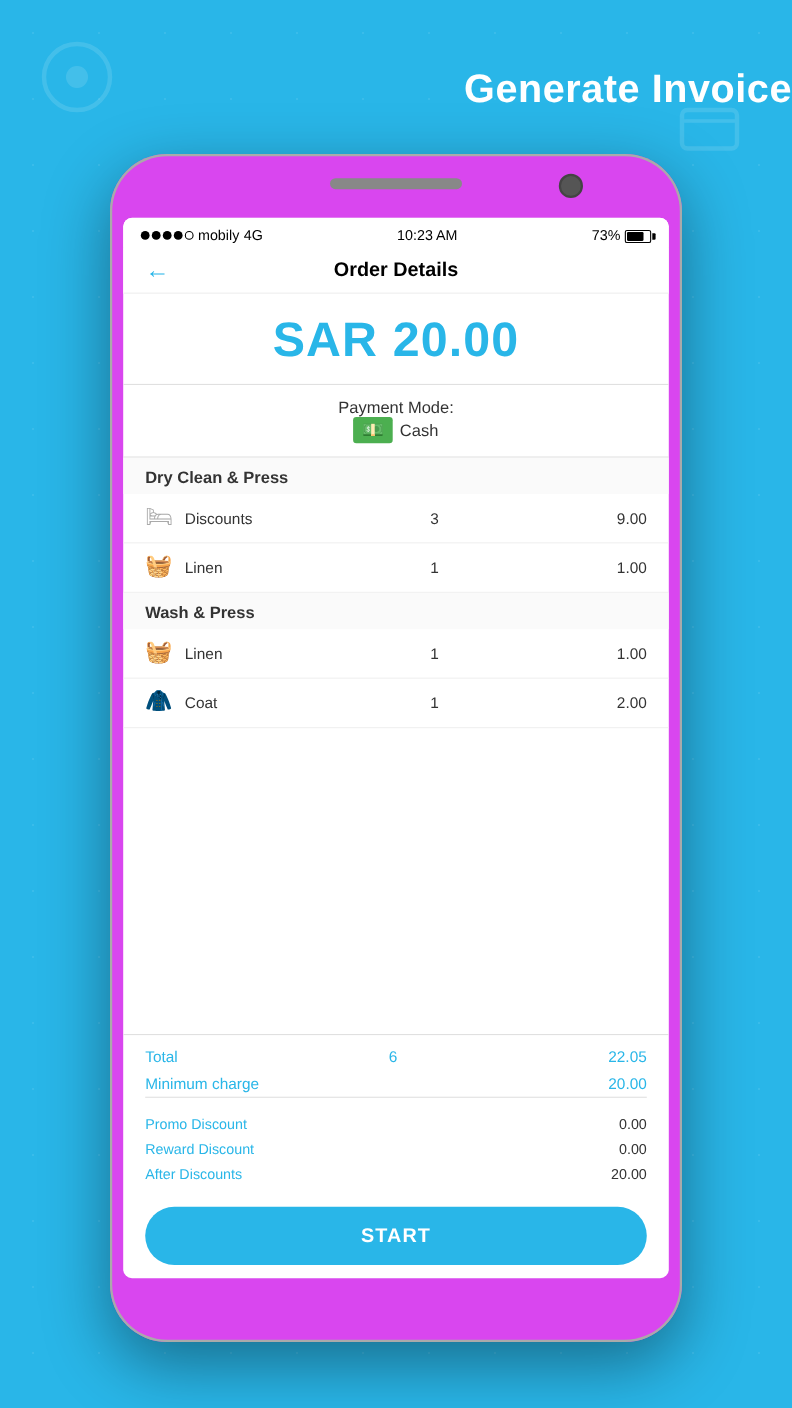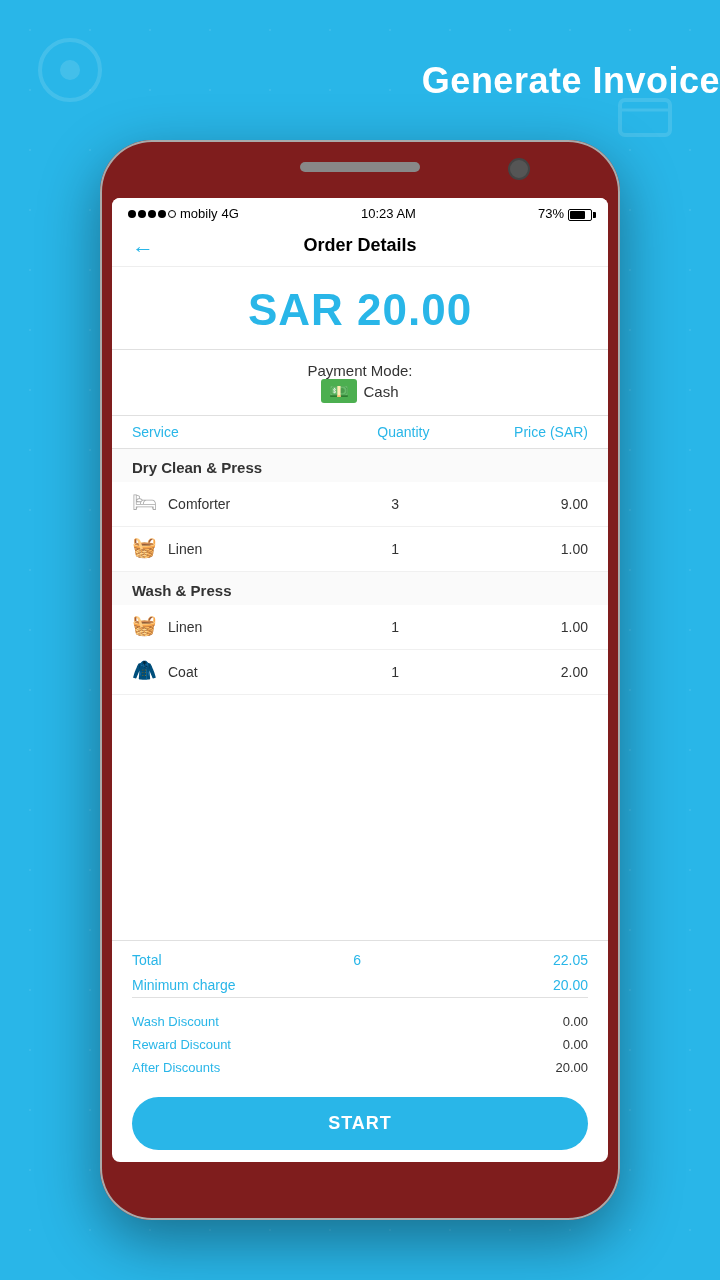--- a/index.html
+++ b/index.html
@@ -41,21 +41,21 @@
     }
 
     
     .phone-shell {
       position: absolute;
       top: 140px;
       left: 50%;
       transform: translateX(-50%);
       width: 520px;
       height: 1080px;
-      background: #7f1d1d;
+      background: #d946ef;
       border-radius: 52px;
       box-shadow: 0 20px 60px rgba(0,0,0,0.4), inset 0 0 0 2px #aaa;
       z-index: 5;
     }
 
     
     .phone-speaker {
       position: absolute;
       top: 22px;
       left: 50%;
@@ -335,31 +335,26 @@
     <div class="payment-mode-row">
       <span class="payment-label">Payment Mode:</span>
       <div class="payment-value">
         <div class="cash-icon">💵</div>
         <span>Cash</span>
       </div>
     </div>
 
     <div class="table-section">
 
-      <div class="table-header">
-        <span class="col-service">Service</span>
-        <span class="col-qty">Quantity</span>
-        <span class="col-price">Price (SAR)</span>
-      </div>
 
       <div class="category-row">Dry Clean &amp; Press</div>
 
       <div class="item-row">
         <div class="item-icon icon-comforter"></div>
-        <span class="item-name">Comforter</span>
+        <span class="item-name">Discounts</span>
         <span class="item-qty">3</span>
         <span class="item-price">9.00</span>
       </div>
 
       <div class="item-row">
         <div class="item-icon icon-linen"></div>
         <span class="item-name">Linen</span>
         <span class="item-qty">1</span>
         <span class="item-price">1.00</span>
       </div>
@@ -389,21 +384,21 @@
         <span class="total-amount">22.05</span>
       </div>
       <div class="min-charge-row">
         <span class="min-label">Minimum charge</span>
         <span class="min-amount">20.00</span>
       </div>
     </div>
 
     <div class="discount-section">
       <div class="discount-row">
-        <span class="discount-label">Wash Discount</span>
+        <span class="discount-label">Promo Discount</span>
         <span class="discount-amount">0.00</span>
       </div>
       <div class="discount-row">
         <span class="discount-label">Reward Discount</span>
         <span class="discount-amount">0.00</span>
       </div>
       <div class="discount-row">
         <span class="discount-label">After Discounts</span>
         <span class="discount-amount">20.00</span>
       </div>

